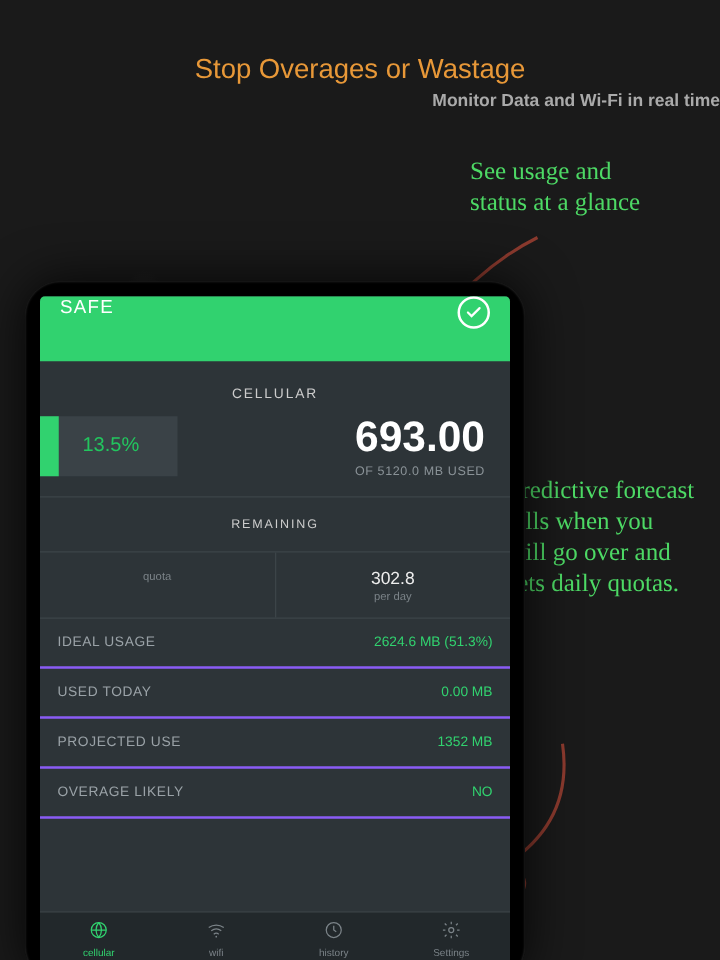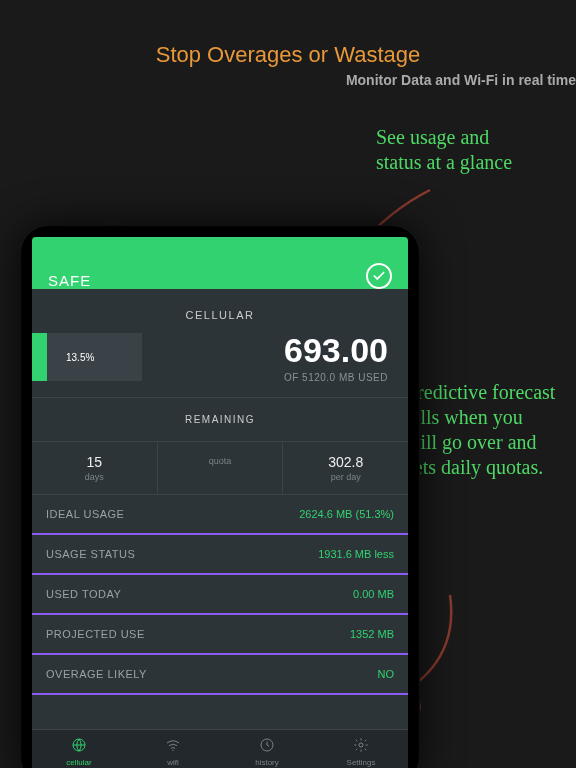--- a/index.html
+++ b/index.html
@@ -53,21 +53,21 @@
     height: 100%;
     border-radius: 4px;
     overflow: hidden;
     display: flex;
     flex-direction: column;
   }
   .topbar {
     background: #31d26f;
     height: 52px;
     display: flex;
-    align-items: flex-end;
+    align-items: flex-start;
     justify-content: space-between;
     padding: 0 16px;
     color: #fff;
   }
   .topbar-title { font-size: 15px; letter-spacing: 1px; font-weight: 400; }
   .check-circle {
     width: 26px; height: 26px;
     border: 2px solid #fff; border-radius: 50%;
     display: flex; align-items: center; justify-content: center;
   }
@@ -83,21 +83,21 @@
   .bar-wrap {
     width: 110px; height: 48px; position: relative; margin-left: 0;
     background: #3a4247;
   }
   .bar-fill {
     position: absolute; left: 0; top: 0; bottom: 0;
     background: #31d26f;
   }
   .bar-pct {
     position: absolute; left: 34px; top: 50%; transform: translateY(-50%);
-    color: #ffffff; font-size: 10px;
+    color: #22c55e; font-size: 16px;
   }
   .usage-num {
     flex: 1; text-align: right; padding-right: 20px;
   }
   .big-num { color: #fff; font-size: 34px; font-weight: 700; }
   .of-line { color: #8a9297; font-size: 10px; letter-spacing: 0.5px; margin-top: 2px; }
 
   .divider { border-top: 1px solid #3c4448; }
   .remaining-label {
     color: #ccc; font-size: 10px; letter-spacing: 1.5px;
@@ -192,42 +192,34 @@
         <div class="big-num">693.00</div>
         <div class="of-line">OF 5120.0 MB USED</div>
       </div>
     </div>
 
     <div class="divider"></div>
     <div class="remaining-label">REMAINING</div>
 
     <div class="triple">
       <div class="triple-cell">
-        <div class="triple-val">15</div>
-        <div class="triple-lbl">days</div>
-      </div>
-      <div class="triple-cell">
         <div class="triple-lbl">quota</div>
       </div>
       <div class="triple-cell">
         <div class="triple-val">302.8</div>
         <div class="triple-lbl">per day</div>
       </div>
     </div>
 
     <div id="stats-container">
         <div class="stat-row">
           <span class="stat-label">IDEAL USAGE</span>
           <span class="stat-val">2624.6 MB (51.3%)</span>
         </div>
         <div class="stat-row">
-          <span class="stat-label">USAGE STATUS</span>
-          <span class="stat-val">1931.6 MB less</span>
-        </div>
-        <div class="stat-row">
           <span class="stat-label">USED TODAY</span>
           <span class="stat-val">0.00 MB</span>
         </div>
         <div class="stat-row">
           <span class="stat-label">PROJECTED USE</span>
           <span class="stat-val">1352 MB</span>
         </div>
         <div class="stat-row">
           <span class="stat-label">OVERAGE LIKELY</span>
           <span class="stat-val">NO</span>

